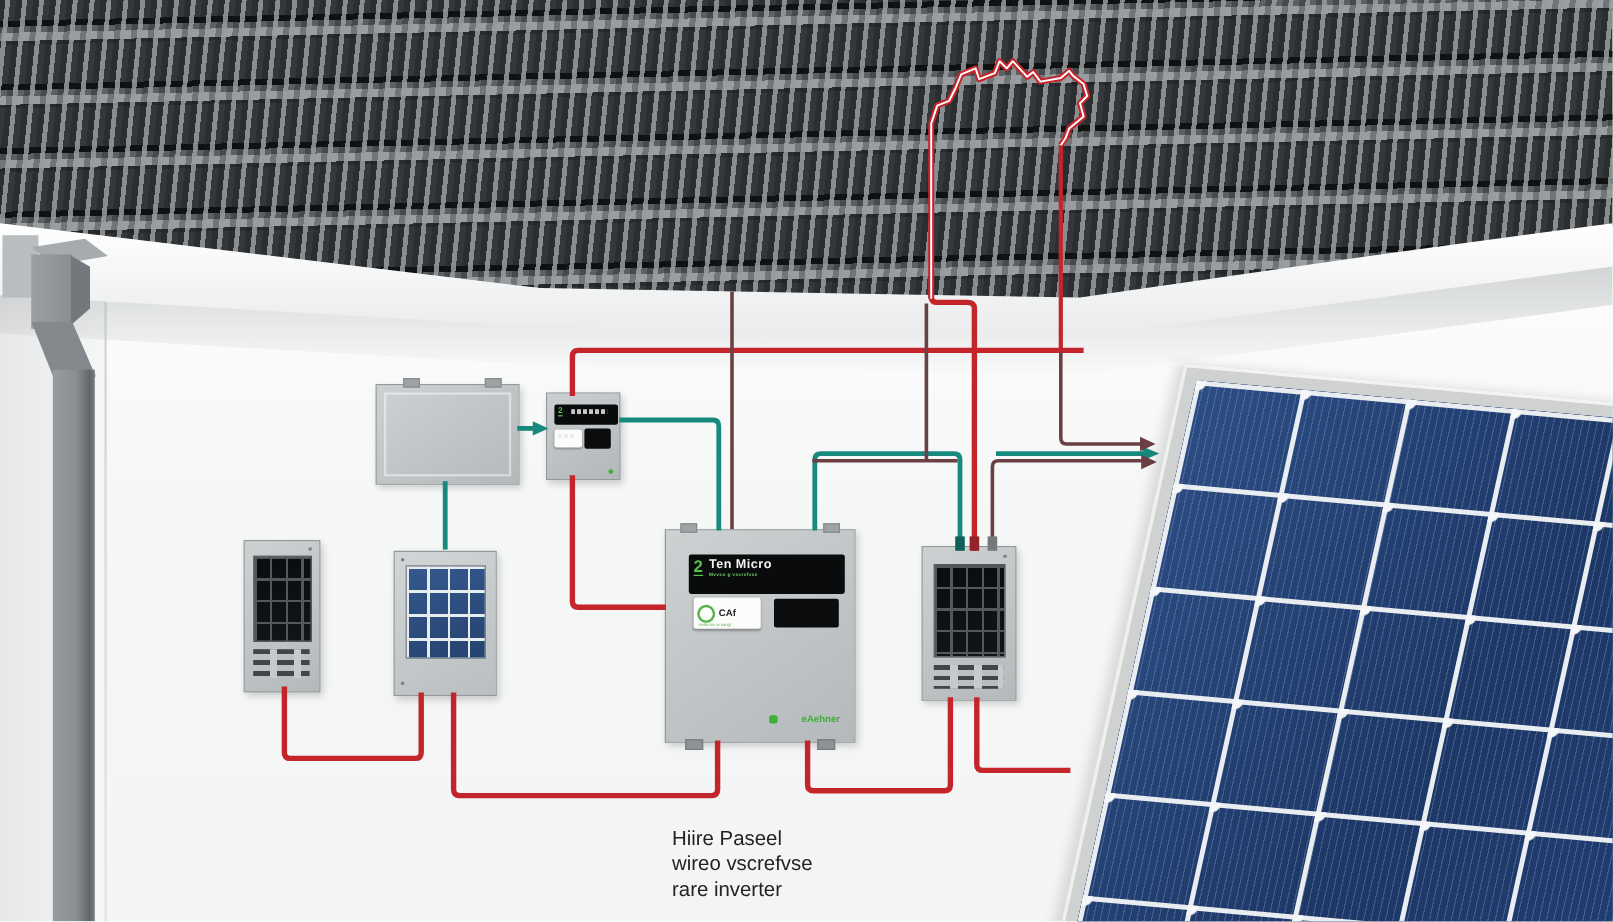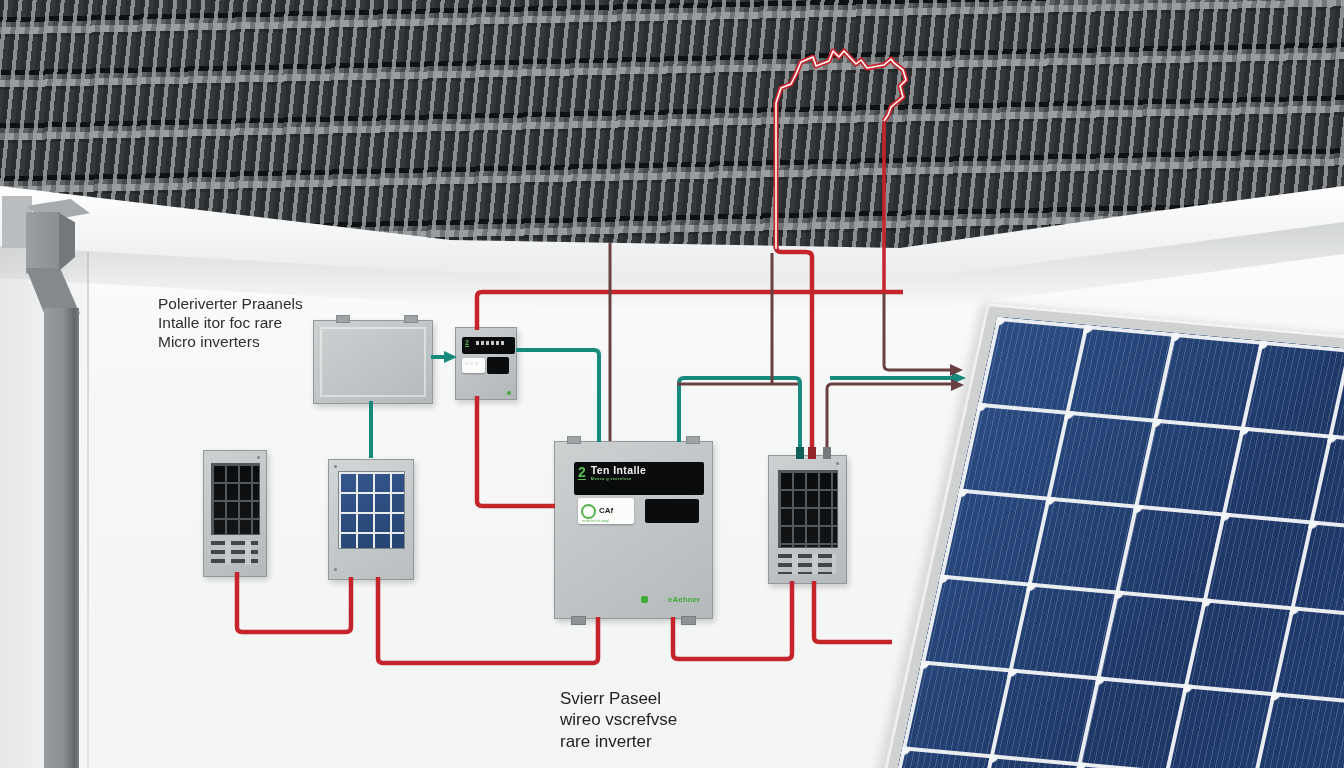--- a/index.html
+++ b/index.html
@@ -121,28 +121,23 @@
     <polygon fill="url(#sg)" points="0,246 450,272 900,280 1150,248 1344,222 1344,254 1150,280 900,312 450,304 0,278"></polygon>
   </svg>
 
   <div class="abs ds-outlet"></div>
   <div class="abs ds-top"></div>
   <div class="abs ds-front"></div>
   <div class="abs ds-side"></div>
   <div class="abs ds-slant"></div>
   <div class="abs ds-pipe"></div>
 
-  <div class="note note-top">
-    <div>Poleriverter Praanels</div>
-    <div>Intalle itor foc rare</div>
-    <div>Micro inverters</div>
-  </div>
 
   <div class="note note-bottom">
-    <div>Svierr Paseel</div>
+    <div>Hiire Paseel</div>
     <div>wireo vscrefvse</div>
     <div>rare inverter</div>
   </div>
 
   <div class="box" style="left:313px;top:320px;width:118px;height:82px;">
     <div class="inner-frame" style="left:6px;top:6px;right:6px;bottom:6px;"></div>
     <div class="tab" style="left:22px;top:-6px;"></div>
     <div class="tab" style="right:14px;top:-6px;"></div>
   </div>
 
@@ -158,21 +153,21 @@
     <div class="brand" style="right:5px;bottom:4px;">
         <span class="sq" style="width:4px;height:4px;"></span>
       </div>
   </div>
 
   <div class="box" style="left:554px;top:441px;width:157px;height:176px;">
     <div class="tab" style="left:12px;top:-6px;"></div>
     <div class="tab" style="right:12px;top:-6px;"></div>
     <div class="disp" style="left:19px;top:20px;width:122px;height:27px;">
       <span class="num">2</span>
-      <span class="t"><span>Ten Intalle</span>
+      <span class="t"><span>Ten Micro</span>
         <span class="sub">Mvvso g vscrefvse</span></span>
     </div>
     <div class="wlabel" style="left:23px;top:56px;width:50px;height:22px;">
       <span class="ring"></span>
       <span class="ttl">CAf</span>
       <span class="sub">mvlm brv w sangl</span>
     </div>
     <div class="blk" style="left:90px;top:57px;width:54px;height:24px;"></div>
     <div class="brand" style="right:12px;bottom:14px;">
       <span class="sq"></span>

